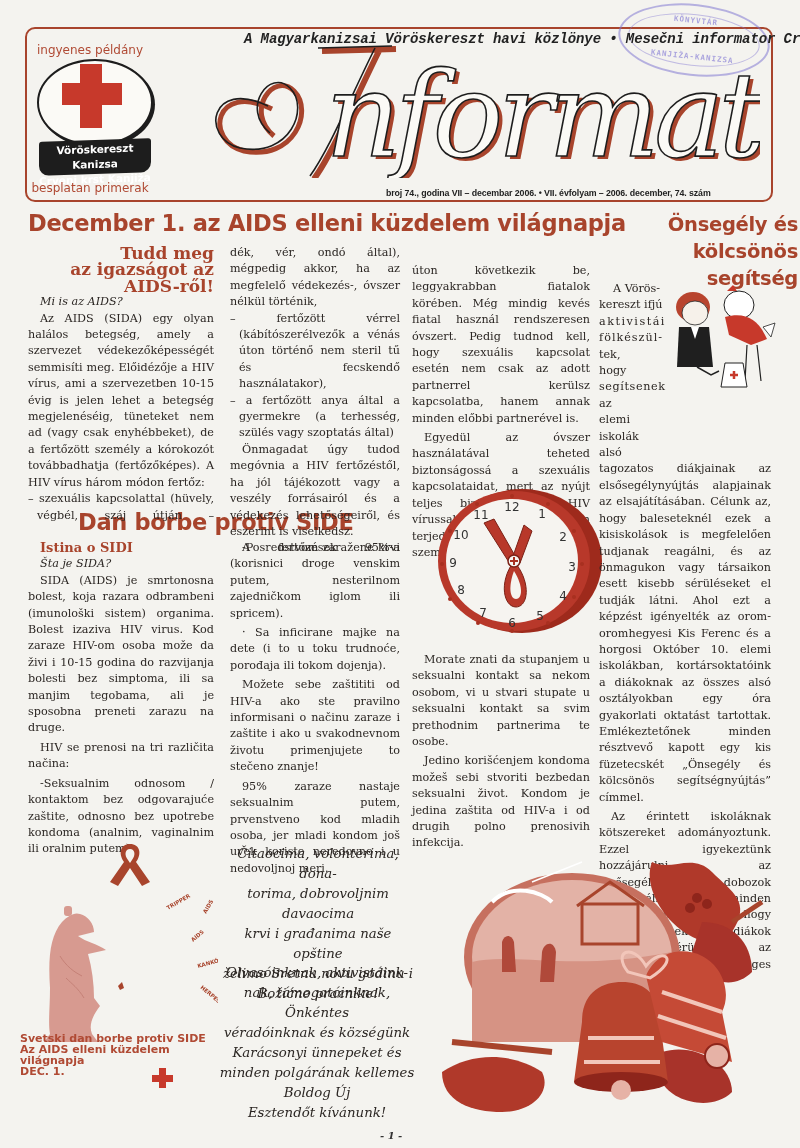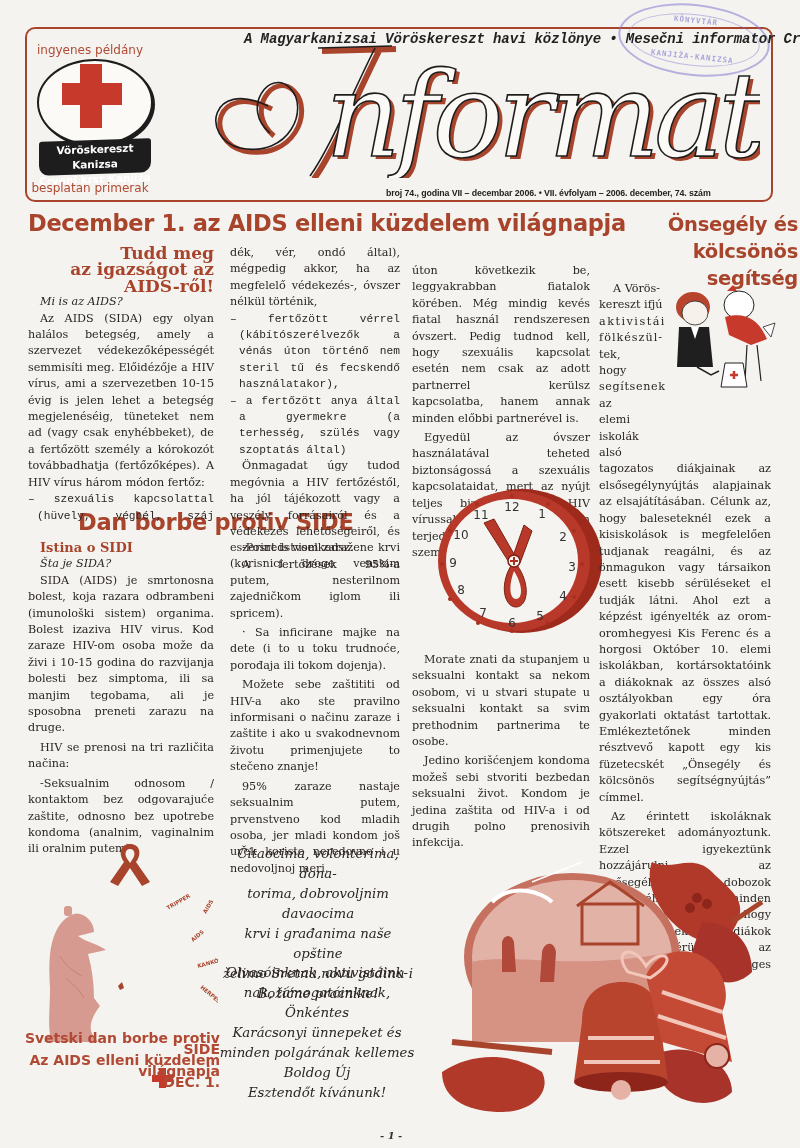--- a/index.html
+++ b/index.html
@@ -79,21 +79,21 @@
   
   .col {
     position: absolute; font-size: 11.2px; line-height: 16.4px; text-align: justify;
     color: #2b2623;
   }
   .col p { text-indent: 12px; }
   .col p.noind { text-indent: 0; }
   .col .sub-h { color: #a8442c; font-weight: bold; text-align: right; text-indent: 0; font-size: 17px; }
   .col .sub-h-left { color: #a8442c; font-weight: bold; text-indent: 0; font-size: 13px; padding-left: 12px; }
   .col .q { font-style: italic; text-indent: 12px; }
-  .col .dash { text-indent: -9px; padding-left: 9px; font-family: Liberation Mono, monospace; }
+  .col .dash { text-indent: -9px; padding-left: 9px; }
   .col .sp { margin-top: 3px; }
 
   .c1 { left: 28px; top: 245px; width: 186px; }
   .c2 { left: 230px; top: 245px; width: 170px; }
   .c3 { left: 412px; top: 263px; width: 178px; }
   .c4 { left: 599px; top: 281px; width: 172px; }
   .c5 { left: 28px; top: 540px; width: 186px; }
   .c6 { left: 230px; top: 540px; width: 170px; }
   .c7 { left: 412px; top: 652px; width: 178px; }
 
@@ -101,22 +101,22 @@
   .kids {
     position: absolute; left: 667px; top: 283px; width: 112px; height: 112px;
   }
 
   
   .clock { position: absolute; left: 428px; top: 487px; width: 180px; height: 150px; }
 
   
   .poster { position: absolute; left: 28px; top: 838px; width: 190px; height: 260px; }
   .poster-cap {
-    position: absolute; left: 20px; top: 1033px; width: 200px; text-align: right;
-    font-family: "DejaVu Sans", sans-serif; font-weight: bold; font-size: 14px;
+    position: absolute; left: 20px; top: 1033px; width: 200px; text-align: left;
+    font-family: "DejaVu Sans", sans-serif; font-weight: bold; font-size: 11px;
     color: #b04a34; line-height: 11px;
   }
   .greet {
     position: absolute; text-align: center; font-style: italic;
     font-family: "DejaVu Serif", serif; font-size: 13.3px; line-height: 20px; color: #2b2623;
   }
   .greet-sr { left: 218px; top: 844px; width: 200px; }
   .greet-hu { left: 212px; top: 963px; width: 210px; }
   .xmas { position: absolute; left: 432px; top: 842px; width: 345px; height: 290px; }
   .page-num {
@@ -320,20 +320,21 @@
 <div class="greet greet-sr">
   <div>Čitaocima, volonterima, dona-</div>
   <div>torima, dobrovoljnim davaocima</div>
   <div>krvi i građanima naše opštine</div>
   <div>želimo Sretnu novu godinu i</div>
   <div>Božićne praznike!</div>
 </div>
 <div class="greet greet-hu">
   <div>Olvasóinknak, aktivistáink-</div>
   <div>nak, támogatóinknak, Önkéntes</div>
+  <div>véradóinknak és községünk</div>
   <div>Karácsonyi ünnepeket és</div>
   <div>minden polgárának kellemes</div>
   <div>Boldog Új</div>
   <div>Esztendőt kívánunk!</div>
 </div>
 
 <div class="xmas">
   <svg viewBox="0 0 345 290" width="345" height="290">
 
     <ellipse cx="140" cy="115" rx="108" ry="84" fill="#c6705f"></ellipse>

